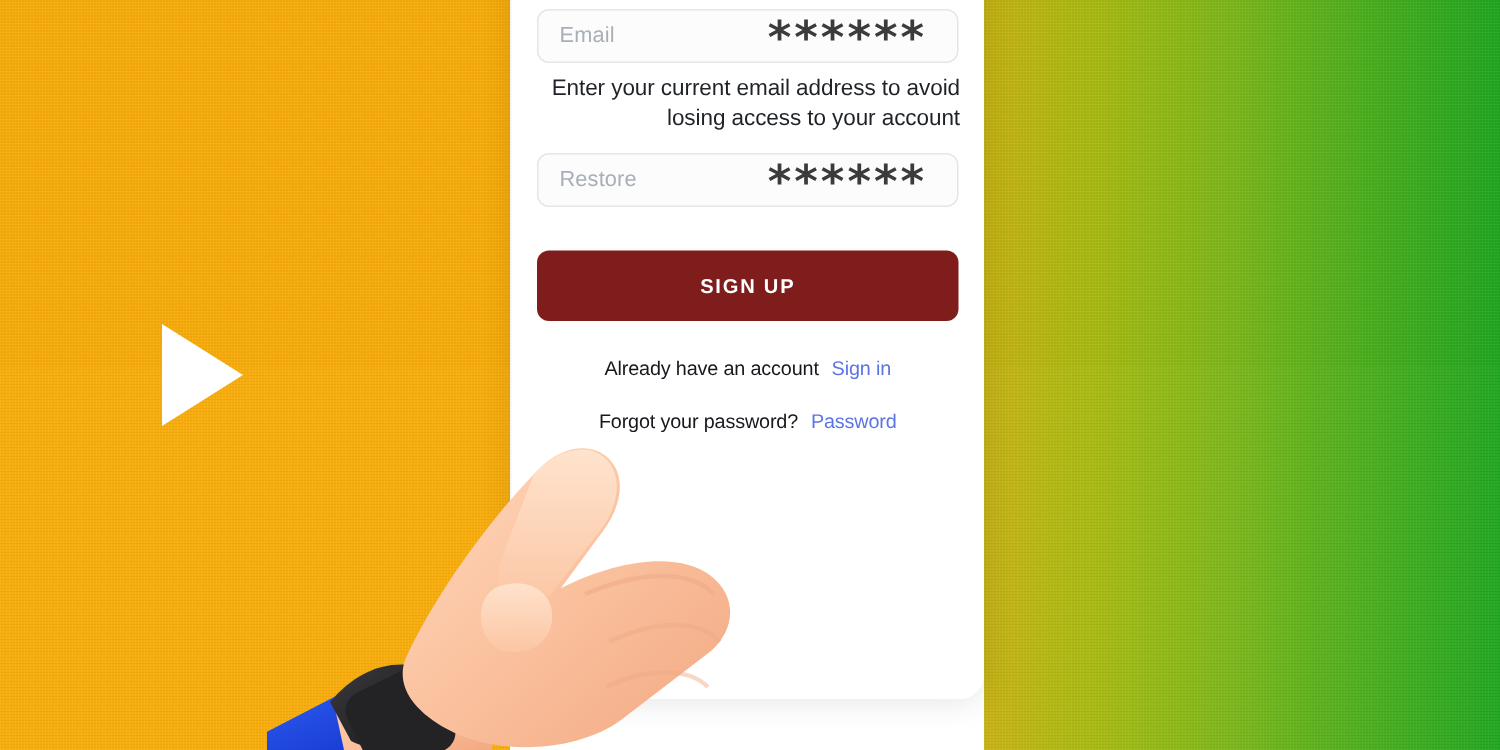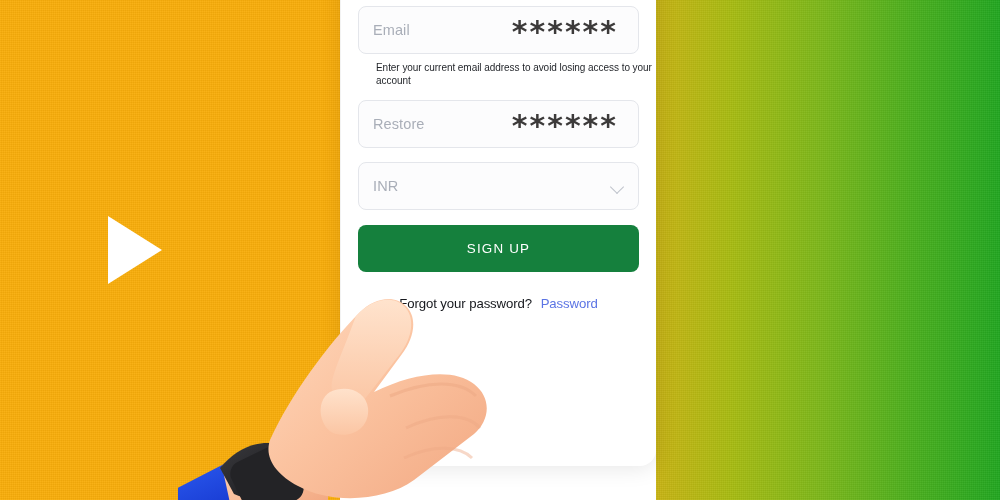--- a/index.html
+++ b/index.html
@@ -39,43 +39,44 @@
     position:absolute;left:341px;top:-40px;width:315px;height:506px;
     background:#ffffff;
     border-bottom-left-radius:16px;border-bottom-right-radius:16px;
     box-shadow:0 2px 22px rgba(0,0,0,.10);
     box-sizing:border-box;
     padding:46px 17px 0 17px;
   }
 
   .field{
     position:relative;box-sizing:border-box;
-    width:281px;height:48px;
+    width:281px;height:36px;
     background:#FCFCFD;
     border:1px solid #E4E6EB;
     border-radius:8px;
     display:flex;align-items:center;
     padding:0 14px;
     margin-bottom:0;
   }
   .field .label{
     font-size:14.5px;color:#A9AEB8;letter-spacing:.1px;
   }
   .field .stars{
     margin-left:auto;margin-right:6px;
     font-size:30px;line-height:1;font-weight:700;color:#3C3A3A;
     letter-spacing:2px;
     transform:translateY(2px);
     font-family:"DejaVu Sans", sans-serif;
   }
 
   .helper{
-    font-size:10px;line-height:1.32;color:#1F2227;
-    margin:7px 0 0 18px;width:276px;
+    font-size:15px;line-height:1.32;color:#1F2227;
+    margin:7px 0 0 6px;width:276px;
     letter-spacing:-.05px;
+    text-align:right;
   }
 
   .gap-a{height:13px;}
   .gap-b{height:14px;}
 
   .select .chev{
     margin-left:auto;width:13px;height:13px;position:relative;
   }
   .select .chev::before{
     content:"";position:absolute;left:1px;top:2px;
@@ -99,22 +100,22 @@
     transform:rotate(42deg);
   }
   .check-label{
     margin-left:11px;font-size:13.4px;color:#16181D;letter-spacing:-.1px;
   }
   .link{color:#4E6BE0;text-decoration:none;}
   .link.dim{color:#5B74E4;}
 
   .signup{
     margin-top:15px;width:281px;height:47px;
-    background:#15803d;color:#fff;border:none;border-radius:8px;
-    font-size:13.4px;font-weight:400;letter-spacing:1.2px;
+    background:#7f1d1d;color:#fff;border:none;border-radius:8px;
+    font-size:13.4px;font-weight:700;letter-spacing:1.2px;
     font-family:"Liberation Sans", sans-serif;
     cursor:pointer;
     display:flex;align-items:center;justify-content:center;
   }
 
   .foot{margin-top:24px;text-align:center;}
   .foot-row{font-size:13.2px;color:#16181D;margin-bottom:20px;letter-spacing:-.1px;}
   .foot-row .link{margin-left:5px;}
 
   
@@ -146,29 +147,29 @@
 
     <div class="gap-a"></div>
 
     <div class="field">
       <span class="label">Restore</span>
       <span class="stars">******</span>
     </div>
 
     <div class="gap-b"></div>
 
-    <div class="field select">
-      <span class="label">INR</span>
-      <span class="chev"></span>
-    </div>
 
 
     <button class="signup">SIGN UP</button>
 
     <div class="foot">
+      <div class="foot-row">
+        <span>Already have an account</span>
+        <a class="link dim" href="#">Sign in</a>
+      </div>
       <div class="foot-row">
         <span>Forgot your password?</span>
         <a class="link dim" href="#">Password</a>
       </div>
     </div>
   </div>
 
   <div class="hand">
     <svg width="330" height="215" viewBox="0 0 330 215" xmlns="http://www.w3.org/2000/svg">
       <defs>

